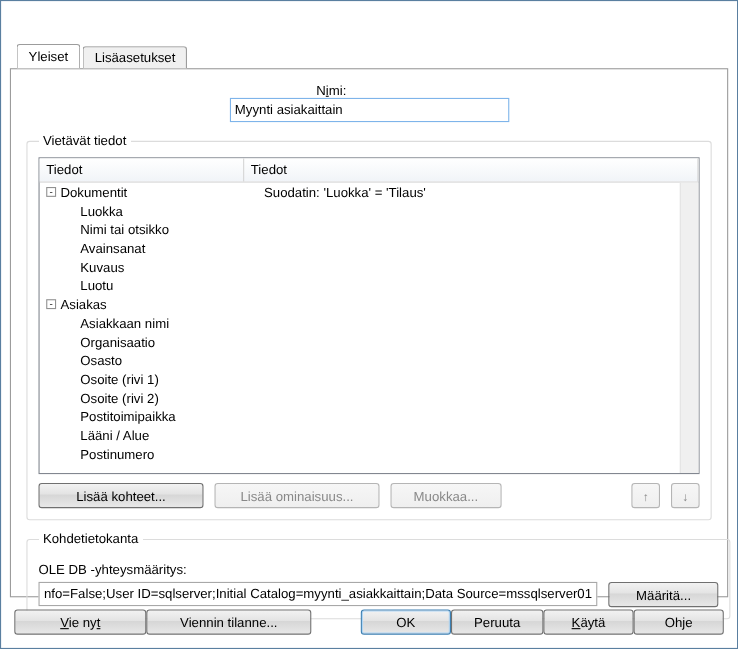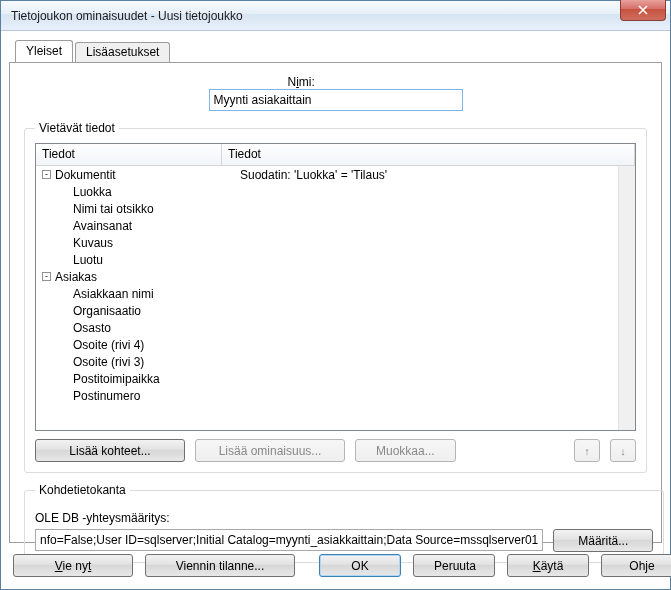--- a/index.html
+++ b/index.html
@@ -86,39 +86,31 @@
   }
   button.icon { min-width: 26px; width: 26px; padding: 0; }
   .spacer { flex: 1; }
   .db-label { margin: 6px 0 4px 0; }
   .db-row { display: flex; gap: 10px; }
   .db-input {
     flex: 1; height: 22px; border: 1px solid #a8a8a8; background: #fff;
     display: flex; align-items: center; padding: 0 4px; overflow: hidden; white-space: nowrap; text-align: center;
   }
   .footer {
-    position: absolute; left: 0; right: 0; bottom: 4px; display: flex; gap: 12px;
+    position: absolute; left: 0; right: 0; bottom: 4px; display: flex; gap: 0;
     padding: 0 4px;
   }
   .footer .spacer2 { flex: 1; }
   .footer button.win { min-width: 82px; }
   .arrow { font-size: 11px; line-height: 11px; }
 </style>
 </head>
 <body>
 
 <div class="window">
-  <div class="titlebar">
-    <span class="title">Tietojoukon ominaisuudet - Uusi tietojoukko</span>
-    <div class="close-btn">
-      <svg viewBox="0 0 10 10">
-          <path d="M1 1 L9 9 M9 1 L1 9" stroke="#fff" stroke-width="1.6"></path>
-        </svg>
-    </div>
-  </div>
 
   <div class="client">
     <div class="tabs">
       <div class="tab">Yleiset</div>
       <div class="tab inactive">Lisäasetukset</div>
     </div>
 
     <div class="tab-panel">
 
       <div class="row">
@@ -198,33 +190,39 @@
               </div>
               <div class="tree-row">
                 <div class="c1">
                   <span class="indent" style="width: 31px;"></span>
                   <span>Osasto</span>
                 </div>
               </div>
               <div class="tree-row">
                 <div class="c1">
                   <span class="indent" style="width: 31px;"></span>
-                  <span>Osoite (rivi 4)</span>
-                </div>
-              </div>
-              <div class="tree-row">
-                <div class="c1">
-                  <span class="indent" style="width: 31px;"></span>
-                  <span>Osoite (rivi 3)</span>
+                  <span>Osoite (rivi 1)</span>
+                </div>
+              </div>
+              <div class="tree-row">
+                <div class="c1">
+                  <span class="indent" style="width: 31px;"></span>
+                  <span>Osoite (rivi 2)</span>
                 </div>
               </div>
               <div class="tree-row">
                 <div class="c1">
                   <span class="indent" style="width: 31px;"></span>
                   <span>Postitoimipaikka</span>
+                </div>
+              </div>
+              <div class="tree-row">
+                <div class="c1">
+                  <span class="indent" style="width: 31px;"></span>
+                  <span>Lääni / Alue</span>
                 </div>
               </div>
               <div class="tree-row">
                 <div class="c1">
                   <span class="indent" style="width: 31px;"></span>
                   <span>Postinumero</span>
                 </div>
               </div>
             </div>
           <div class="tree-scroll"></div>

